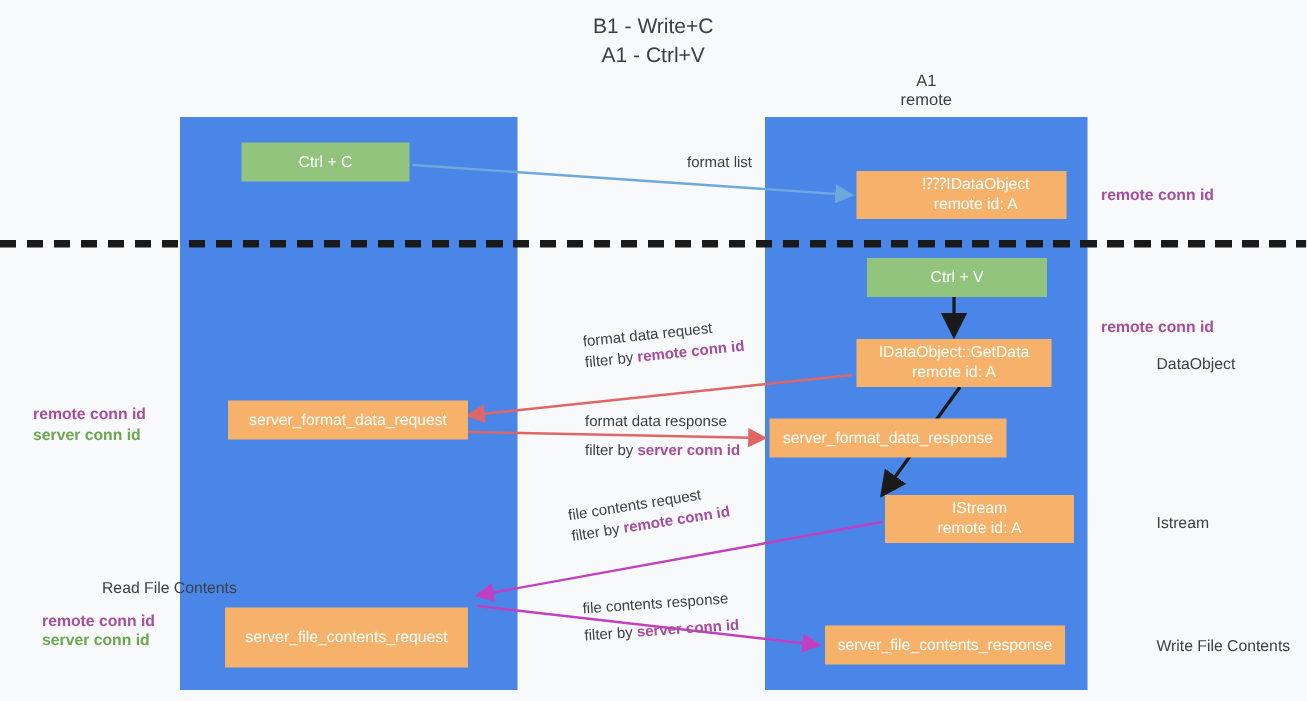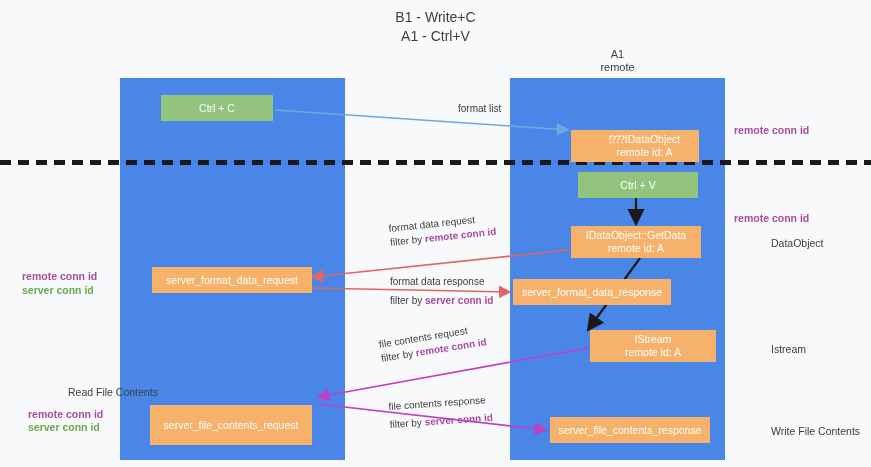--- a/index.html
+++ b/index.html
@@ -141,21 +141,21 @@
 
     <path d="M318,404 L546,430" stroke="#c23fc2" stroke-width="1.6" fill="none" marker-end="url(#ar-mag)"></path>
   </svg>
 
   <div class="divider"></div>
 
   <div class="node green" style="left:161px; top:95px; width:112px; height:26px;">
     <span>Ctrl + C</span>
   </div>
 
-  <div class="node orange" style="left:571px; top:130px; width:128px; height:32px;padding-left:23px;">
+  <div class="node orange" style="left:571px; top:114px; width:140px; height:32px;padding-left:23px;">
     <span>⁉⁇IDataObject</span>
     <span class="l2">remote id: A</span>
   </div>
 
   <div class="node green" style="left:578px; top:172px; width:120px; height:26px;">
     <span>Ctrl + V</span>
   </div>
 
   <div class="node orange" style="left:571px; top:226px; width:130px; height:32px;align-items:center;">
     <span>IDataObject::GetData</span>

